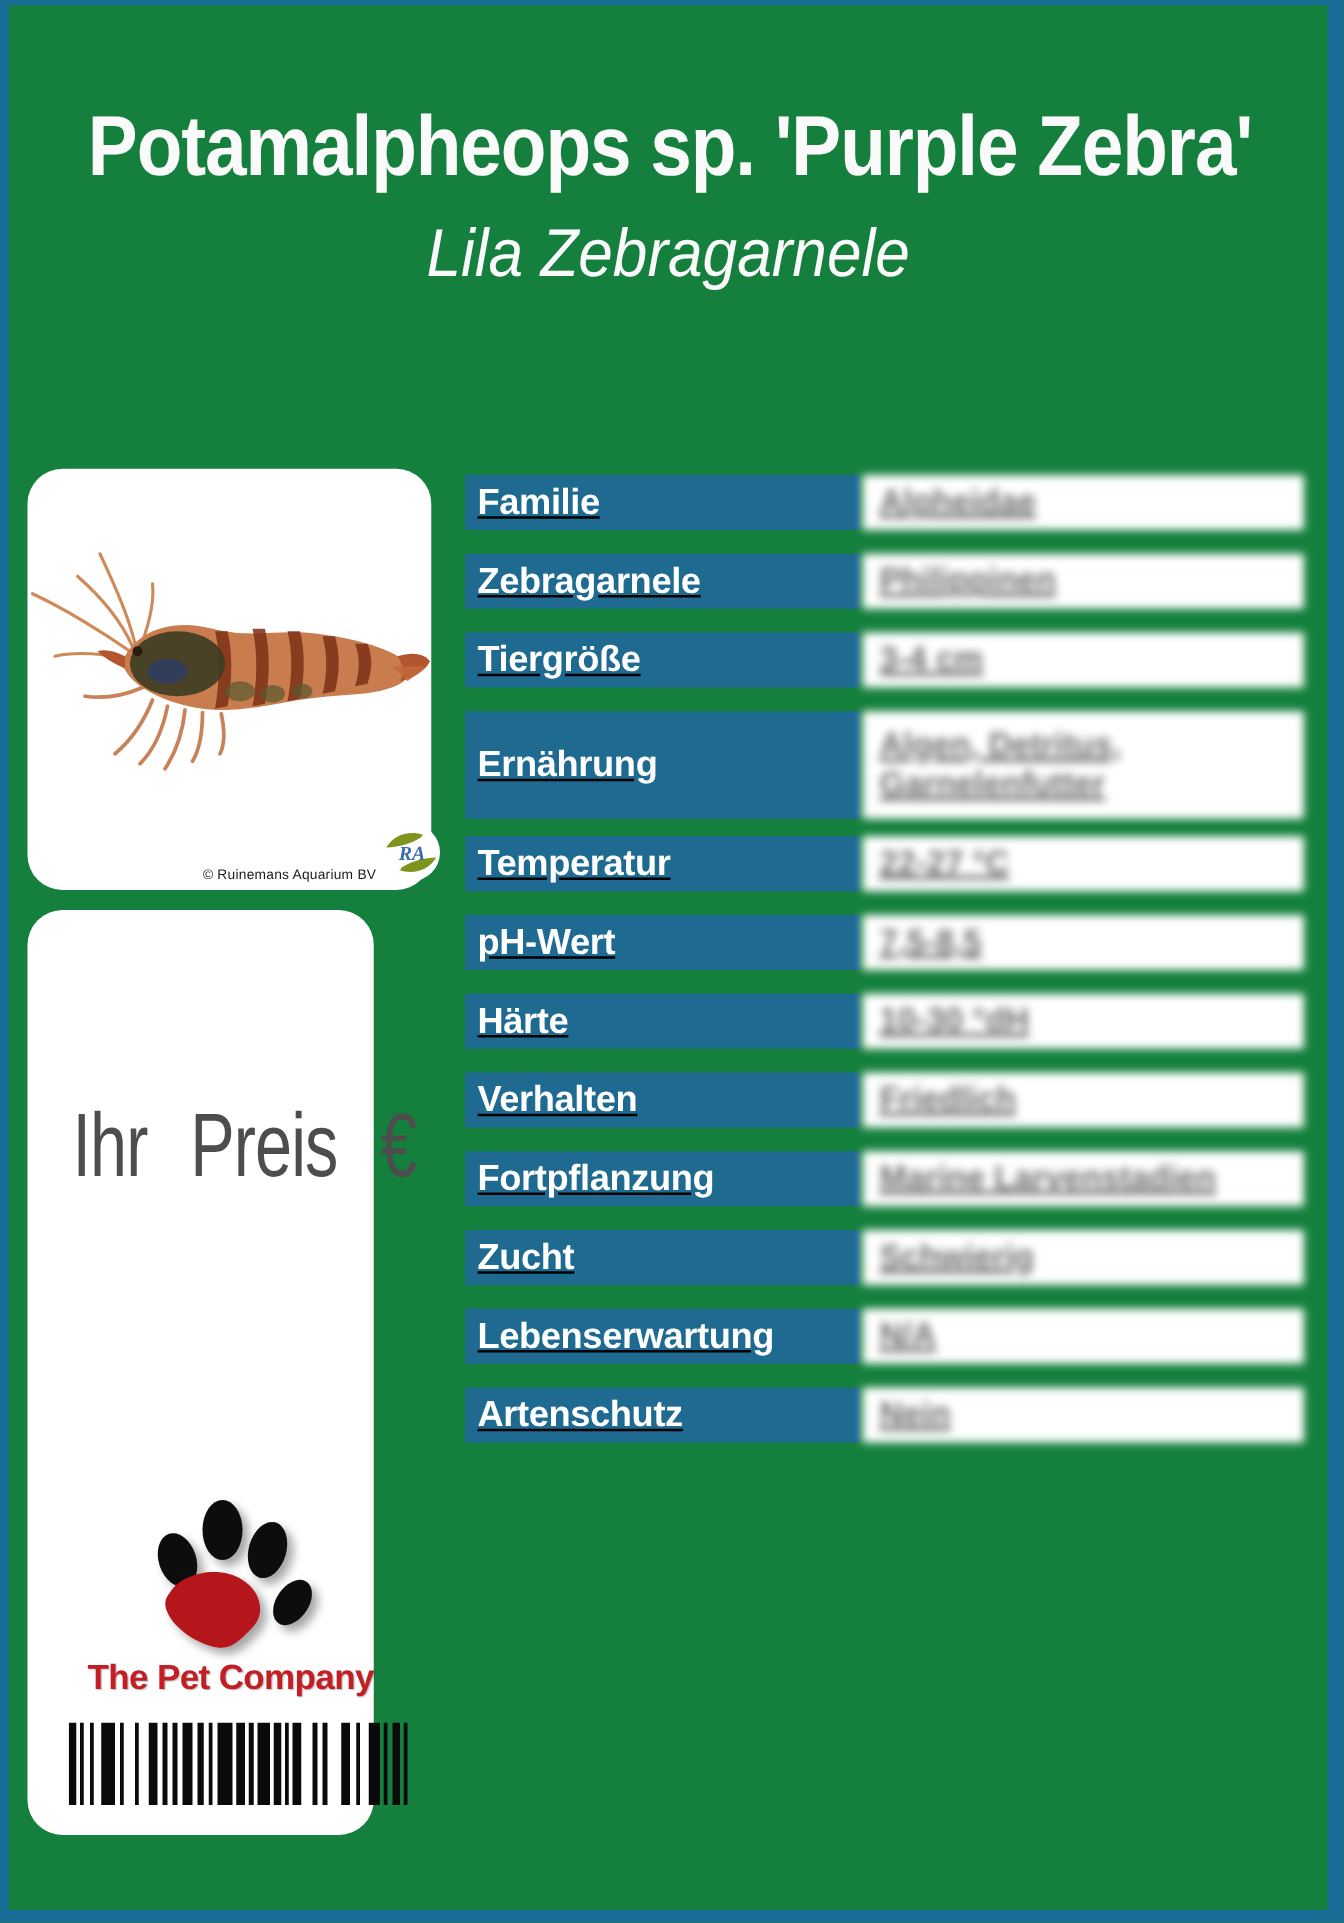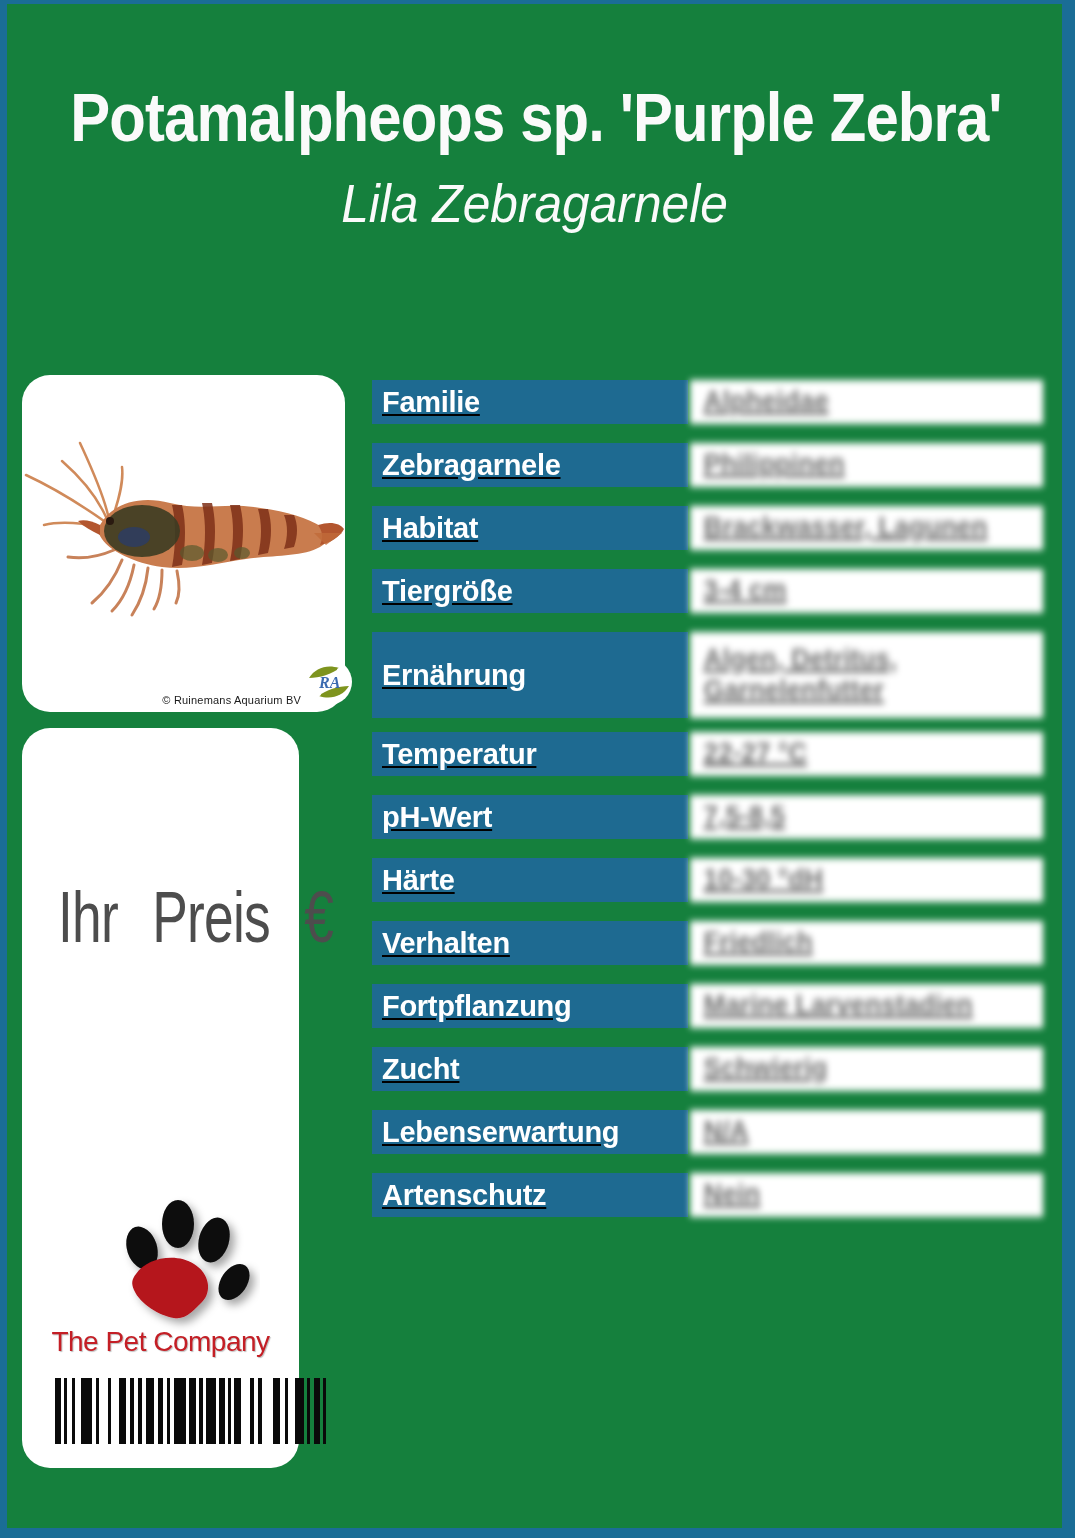--- a/index.html
+++ b/index.html
@@ -57,22 +57,22 @@
     text-align:center;
     font-size:72px; font-weight:400; color:#4d4d4d;
     white-space:nowrap;
     transform:scaleX(0.74);
     word-spacing:0.38em;
     letter-spacing:-1px;
   }
   .paw{position:absolute; left:88px; top:468px;}
   .brand-name{
     position:absolute; left:0; right:0; top:598px;
-    text-align:center;
-    font-size:28px; font-weight:normal; color:#c41e25;
+    text-align:right;
+    font-size:28px; font-weight:bold; color:#c41e25;
     text-shadow:1px 1px 1px rgba(0,0,0,0.25);
     letter-spacing:-0.5px;
   }
   .barcode{position:absolute; left:33px; top:650px;}
   
   .info-table{
     position:absolute; left:365px; top:376px; width:682px;
   }
   .row{
     display:flex; margin-bottom:19px; height:44px;text-decoration:underline;
@@ -219,24 +219,20 @@
   <div class="info-table">
     <div class="row">
       <div class="cell-label">Familie</div>
       <div class="cell-value">Alpheidae</div>
     </div>
     <div class="row">
       <div class="cell-label">Zebragarnele</div>
       <div class="cell-value">Philippinen</div>
     </div>
     <div class="row">
-      <div class="cell-label">Habitat</div>
-      <div class="cell-value">Brackwasser, Lagunen</div>
-    </div>
-    <div class="row">
       <div class="cell-label">Tiergröße</div>
       <div class="cell-value">3-4 cm</div>
     </div>
     <div class="row tall">
       <div class="cell-label">Ernährung</div>
       <div class="cell-value">Algen, Detritus,
 Garnelenfutter</div>
     </div>
     <div class="row">
       <div class="cell-label">Temperatur</div>

